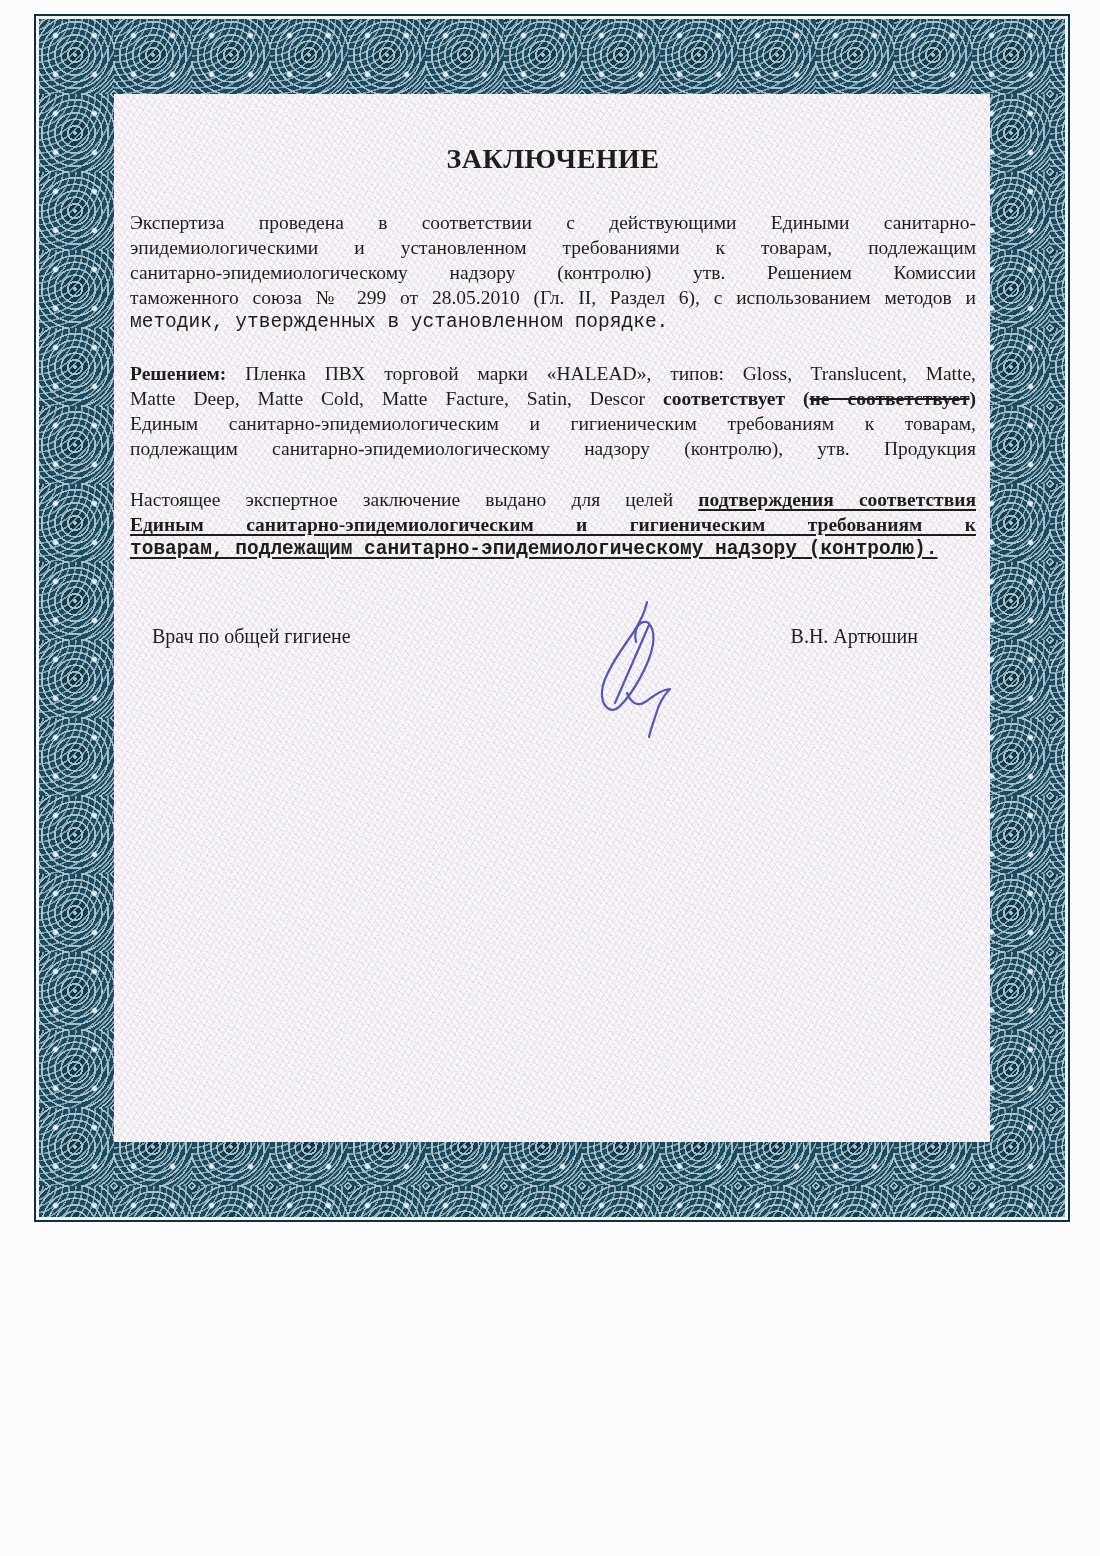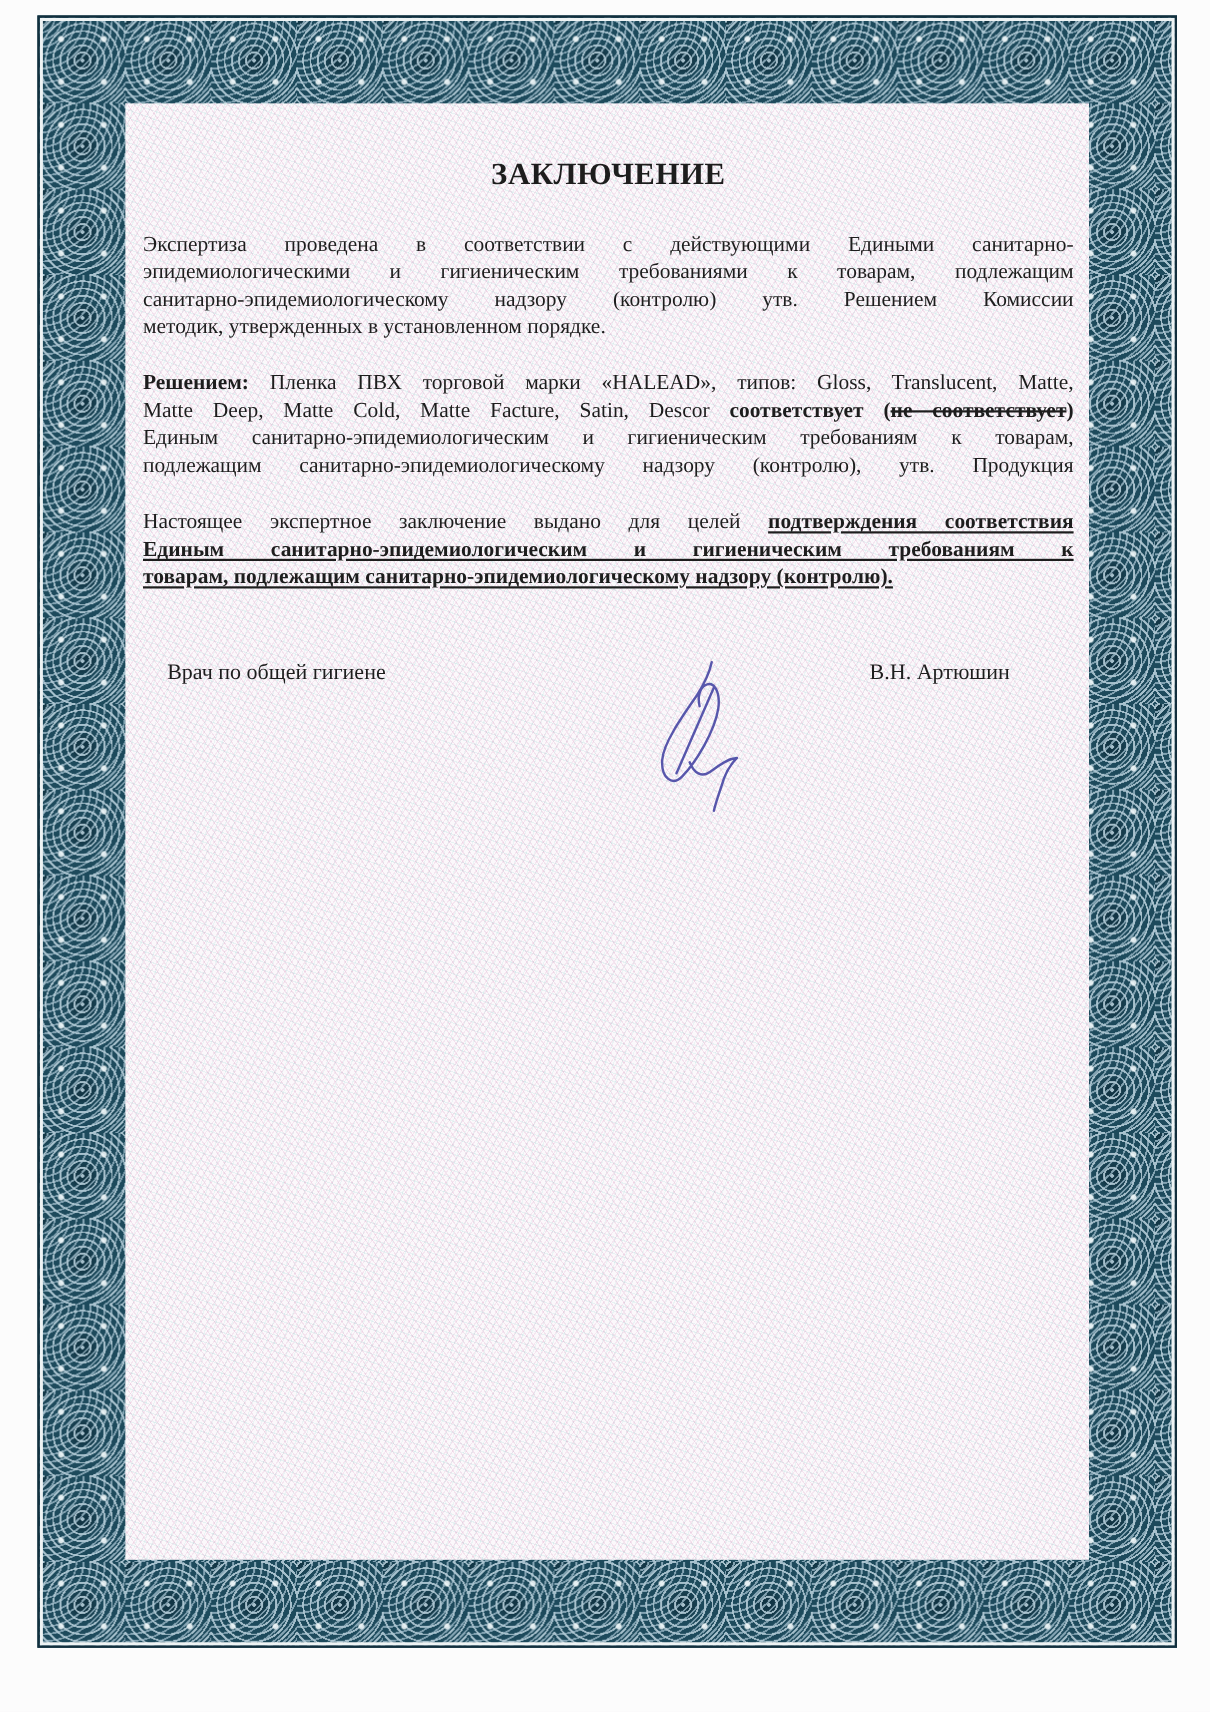--- a/index.html
+++ b/index.html
@@ -6,21 +6,21 @@
   body{
     width:1100px;height:1556px;
     background:#fbfbfb;
     font-family:"Liberation Serif", serif;
     overflow:hidden;
   }
   .scan{position:relative;width:1100px;height:1556px;background:#fcfcfc;}
 
   
   .frame{
-    position:absolute;left:34px;top:14px;width:1036px;height:1484px;
+    position:absolute;left:34px;top:14px;width:1036px;height:1208px;
     box-sizing:border-box;
     border:2px solid #132f3d;
     box-shadow: inset 0 0 0 3px #eef3f4;
     background-color:#1d4a5c;
     background-image:
       radial-gradient(circle at 19.5px 19.5px, rgba(240,248,250,0.9) 0 2px, rgba(240,248,250,0) 3.5px),
       repeating-radial-gradient(circle at 39px 39px, rgba(173,198,210,0.95) 0 1.6px, rgba(173,198,210,0) 1.6px 6.5px),
       repeating-radial-gradient(circle at 0 0, rgba(150,180,195,0.85) 0 1.6px, rgba(150,180,195,0) 1.6px 6.5px),
       radial-gradient(circle at 39px 39px, rgba(8,35,48,0.55) 0 7px, rgba(8,35,48,0) 16px),
       radial-gradient(circle at 0 0, rgba(8,35,48,0.5) 0 5px, rgba(8,35,48,0) 14px);
@@ -46,21 +46,21 @@
 
   .title{
     margin:0 0 34px 0;
     font-size:28px;line-height:34px;
     font-weight:bold;text-align:center;letter-spacing:0.5px;
   }
 
   .para{margin:0 0 26px 0;}
   .para:last-of-type{margin-bottom:0;}
   .jline{text-align:justify;text-align-last:justify;}
-  .jlast{text-align-last:left;}
+  .jlast{text-align-last:left;font-family:Liberation Mono, monospace;}
 
   b{font-weight:bold;}
   .struck{text-decoration:line-through;text-decoration-thickness:2px;}
   .ul{text-decoration:underline;text-decoration-thickness:1.5px;text-underline-offset:3px;}
 
   .sign-row{
     display:flex;justify-content:space-between;align-items:flex-end;
     margin-top:62px;
     padding:0 58px 0 22px;
     font-size:20px;
@@ -73,22 +73,23 @@
 
 <div class="scan">
   <div class="frame">
     <div class="paper">
       <div class="content">
 
         <h1 class="title">ЗАКЛЮЧЕНИЕ</h1>
 
         <div class="para">
           <div class="jline"><span>Экспертиза проведена в соответствии с действующими Едиными санитарно-</span></div>
-          <div class="jline"><span>эпидемиологическими и гигиеническим требованиями к товарам, подлежащим</span></div>
+          <div class="jline"><span>эпидемиологическими и установленном требованиями к товарам, подлежащим</span></div>
           <div class="jline"><span>санитарно-эпидемиологическому надзору (контролю) утв. Решением Комиссии</span></div>
+          <div class="jline"><span>таможенного союза № 299 от 28.05.2010 (Гл. II, Раздел 6), с использованием методов и</span></div>
           <div class="jline jlast"><span>методик, утвержденных в установленном порядке.</span></div>
         </div>
 
         <div class="para">
           <div class="jline"><b>Решением:</b><span> Пленка ПВХ торговой марки «HALEAD», типов: Gloss, Translucent, Matte,</span></div>
           <div class="jline"><span>Matte Deep, Matte Cold, Matte Facture, Satin, Descor </span><b>соответствует</b><b> (</b><b class="struck">не соответствует</b><b>)</b></div>
           <div class="jline"><span>Единым санитарно-эпидемиологическим и гигиеническим требованиям к товарам,</span></div>
           <div class="jline"><span>подлежащим санитарно-эпидемиологическому надзору (контролю), утв. Продукция</span></div>
         </div>
 

